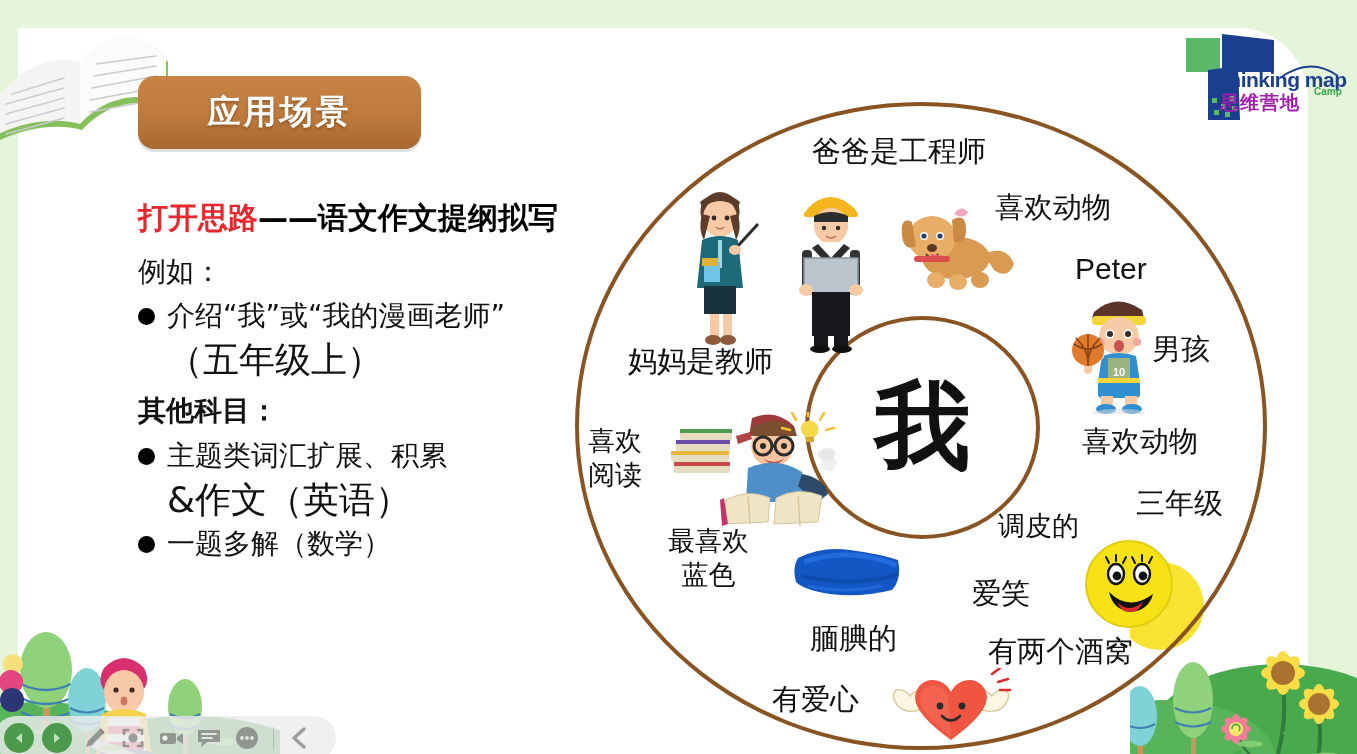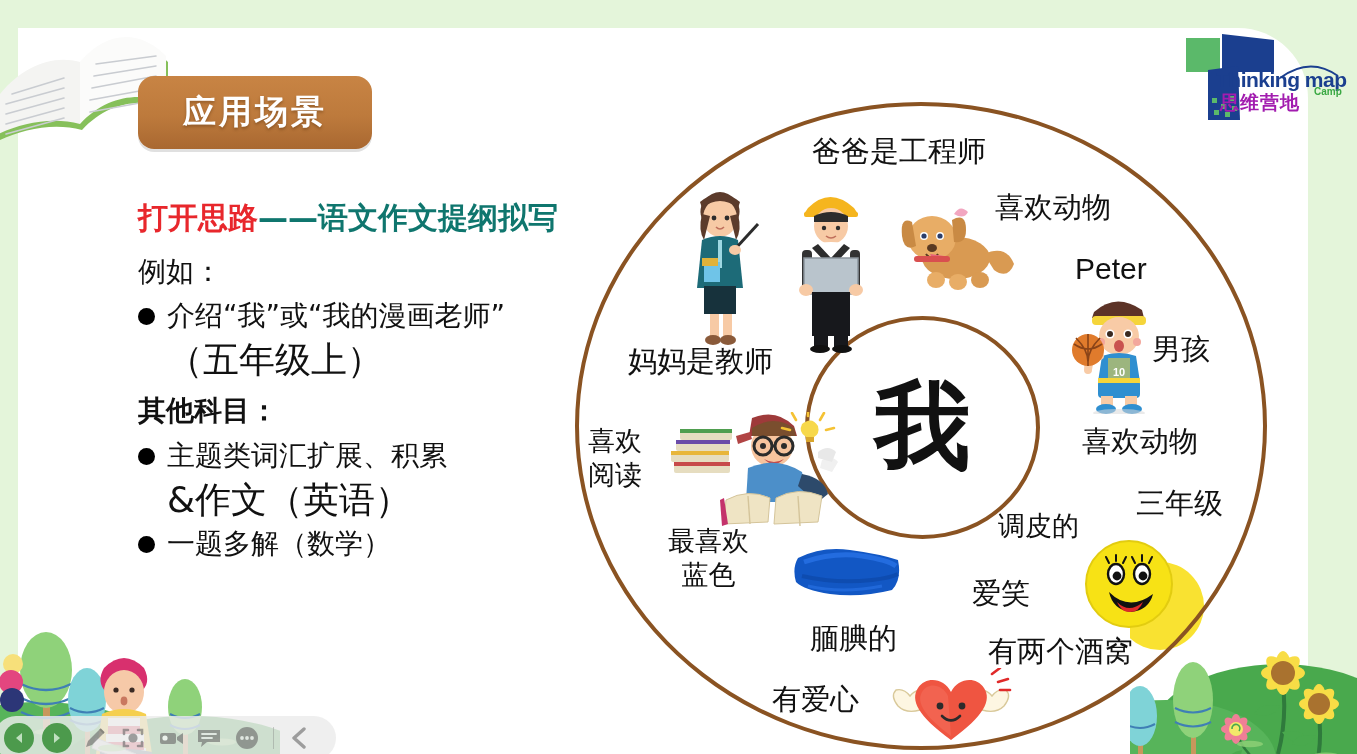--- a/index.html
+++ b/index.html
@@ -38,41 +38,41 @@
     font-size: 10px; font-weight: bold; color: #3aa843;
   }
   #logo .tm-cn {
     position: absolute; left: 4px; top: 22px;
     font-size: 19px; font-weight: bold; color: #a21caf; letter-spacing: 1px;
     font-family: Liberation Mono, monospace;
   }
 
   
   #title-pill {
-    position: absolute; left: 138px; top: 60px; width: 234px; height: 73px;
+    position: absolute; left: 138px; top: 60px; width: 283px; height: 73px;
     background: linear-gradient(180deg,#c88444 0%, #bd7a3c 55%, #a96831 100%);
     border-radius: 16px;
     box-shadow: 0 3px 0 rgba(0,0,0,0.12);
   }
   #title-pill .pill-text {
     position: absolute; left: 0; right: 0; top: 14px;
     text-align: center;
     color: #ffffff; font-size: 33px; font-weight: bold; letter-spacing: 3px;
     font-family: "DejaVu Sans", sans-serif;
     text-shadow: 0 2px 3px rgba(90,50,15,0.45);
   }
 
   
   #left-col {
     position: absolute; left: 138px; top: 182px; width: 470px;
     font-family: "DejaVu Sans", sans-serif; color: #111;
   }
   .hl-line { font-size: 30px; font-weight: bold; line-height: 40px; margin-bottom: 12px; white-space: nowrap;}
   .hl-red { color: #e8272c; }
-  .hl-blk { color: #0f766e; margin-top: 44px; }
+  .hl-blk { color: #000000; margin-top: 44px; }
   .plain { font-size: 28px; line-height: 44px; color: #111; }
   .bullet-row { display: flex; align-items: flex-start; font-size: 28px; line-height: 44px; }
   .bullet-dot {
     flex: 0 0 auto; width: 17px; height: 17px; border-radius: 50%;
     background: #000; margin: 14px 12px 0 0;
   }
   .indent { padding-left: 29px; font-size: 36px; line-height: 44px; }
   .sub-head { font-size: 28px; font-weight: bold; line-height: 46px; margin-top: 6px; }
 
   

